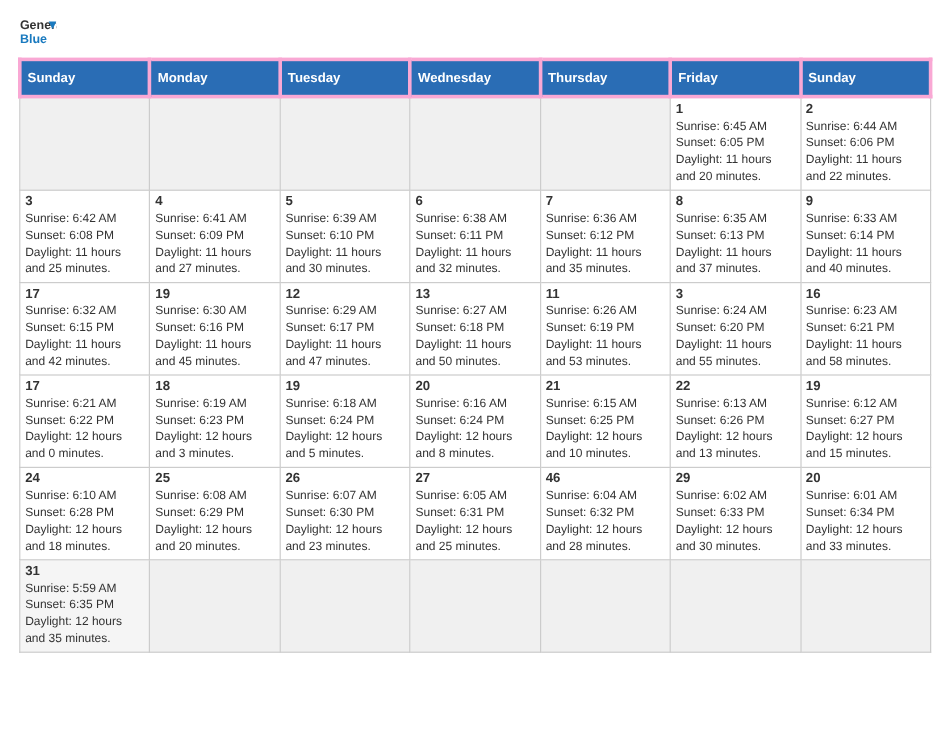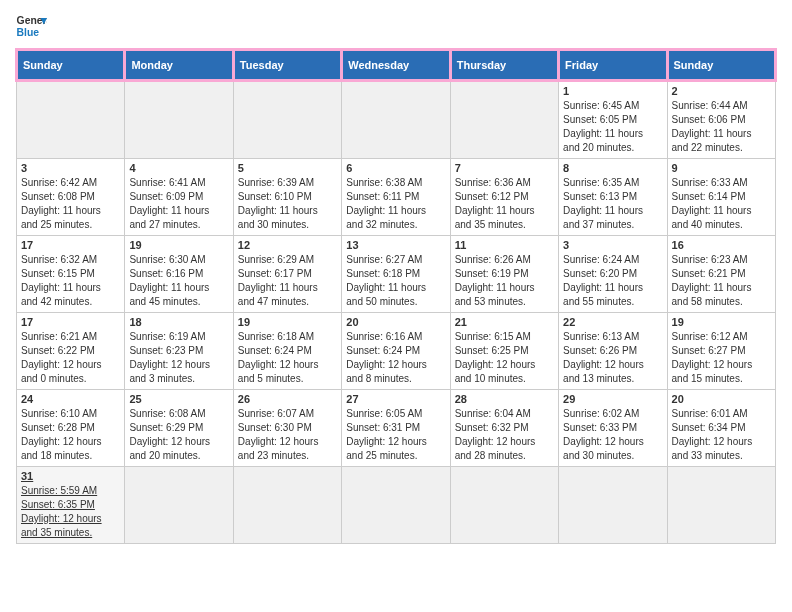--- a/index.html
+++ b/index.html
@@ -76,21 +76,20 @@
       display: block;
       margin-bottom: 2px;
     }
     .day-info {
       font-size: 10px;
       line-height: 1.4;
       color: #333;
     }
     .last-row td {
       background: #f5f5f5;
-      text-decoration: underline;
     }
   </style>
 </head>
 <body>
 
 <div class="page">
   <div class="header">
     <div class="logo">
       <svg class="logo-icon" viewBox="0 0 40 40" width="40" height="40">
         <text x="2" y="18" font-size="13" font-weight="bold" fill="#333" font-family="Arial">General</text>
@@ -233,21 +232,21 @@
           </td>
           <td>
             <span class="day-num">26</span>
             <div class="day-info">Sunrise: 6:07 AM<br>Sunset: 6:30 PM<br>Daylight: 12 hours<br>and 23 minutes.</div>
           </td>
           <td>
             <span class="day-num">27</span>
             <div class="day-info">Sunrise: 6:05 AM<br>Sunset: 6:31 PM<br>Daylight: 12 hours<br>and 25 minutes.</div>
           </td>
           <td>
-            <span class="day-num">28</span>
+            <span class="day-num">46</span>
             <div class="day-info">Sunrise: 6:04 AM<br>Sunset: 6:32 PM<br>Daylight: 12 hours<br>and 28 minutes.</div>
           </td>
           <td>
             <span class="day-num">29</span>
             <div class="day-info">Sunrise: 6:02 AM<br>Sunset: 6:33 PM<br>Daylight: 12 hours<br>and 30 minutes.</div>
           </td>
           <td>
             <span class="day-num">20</span>
             <div class="day-info">Sunrise: 6:01 AM<br>Sunset: 6:34 PM<br>Daylight: 12 hours<br>and 33 minutes.</div>
           </td>

